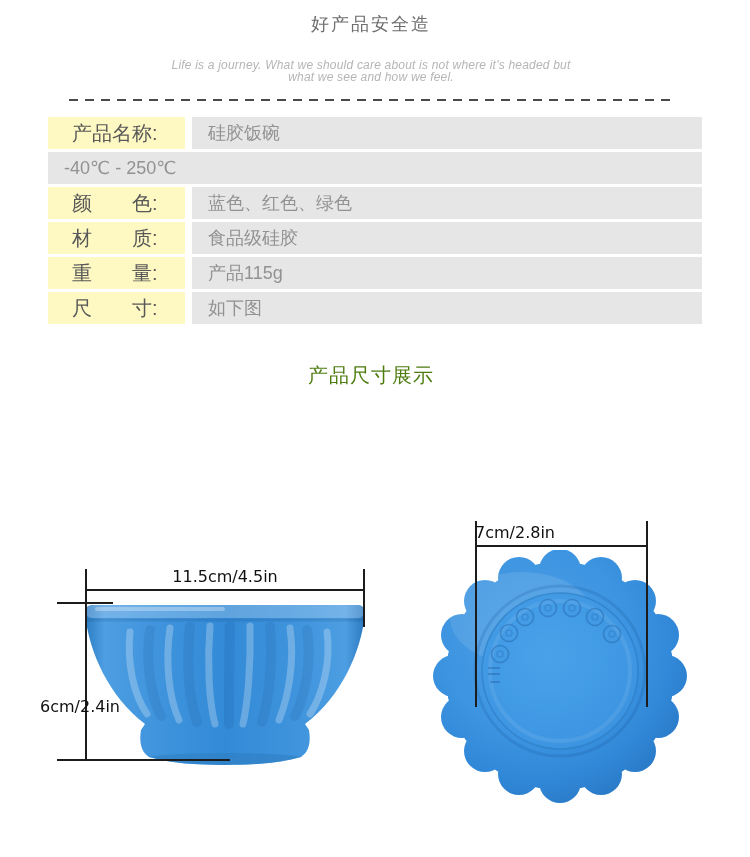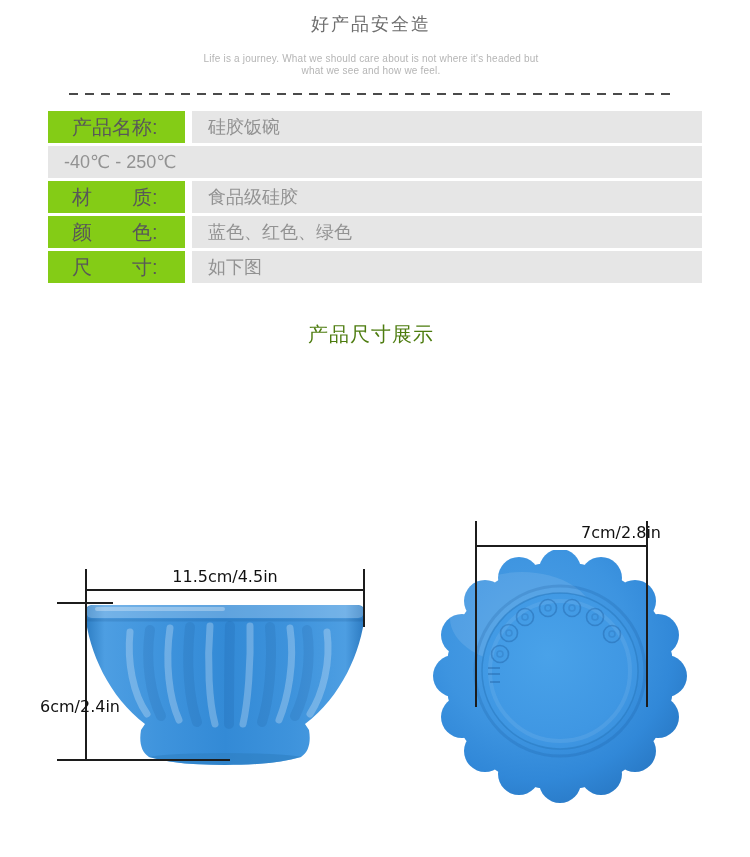--- a/index.html
+++ b/index.html
@@ -6,31 +6,31 @@
   .page{
     position:relative;width:742px;height:857px;background:#ffffff;overflow:hidden;
     font-family:"Liberation Sans","DejaVu Sans",sans-serif;
   }
   
   .hdr{padding-top:12px;text-align:center;}
   .title{
     margin:0;font-size:18px;font-weight:400;color:#6e6e6e;letter-spacing:2px;line-height:24px;
   }
   .subtitle{
-    margin:17px auto 0;font-size:10px;line-height:12px;color:#b5b5b5;letter-spacing:.2px;font-weight:400;
+    margin:23px auto 0;font-size:12px;line-height:12px;color:#b5b5b5;letter-spacing:.2px;font-weight:400;font-style:italic;
   }
   .dashed{
     width:604px;height:2px;margin:16px auto 0;
     background:repeating-linear-gradient(90deg,#4a4a4a 0 9px,transparent 9px 16px);
   }
   
   .spec{margin:16px 48px 0 48px;width:654px;}
   .spec-row{display:flex;gap:7px;margin-bottom:3px;height:32px;}
   .spec-label{
-    flex:0 0 137px;background:#84cc16;color:#585858;font-size:20px;
+    flex:0 0 137px;background:#fef9c3;color:#585858;font-size:20px;
     display:flex;align-items:center;padding-left:24px;box-sizing:border-box;white-space:nowrap;
   }
   .spec-value{
     flex:1;background:#e6e6e6;color:#929292;font-size:18px;
     display:flex;align-items:center;padding-left:16px;box-sizing:border-box;white-space:nowrap;
   }
   
   .sec-title{
     margin:38px 0 0 0;text-align:center;font-size:20px;font-weight:400;color:#4d7c0f;letter-spacing:1px;
   }
@@ -60,26 +60,30 @@
 
   <div class="spec">
     <div class="spec-row">
       <div class="spec-label">产品名称:</div>
       <div class="spec-value">硅胶饭碗</div>
     </div>
     <div class="spec-row">
       <div class="spec-value">-40℃ - 250℃</div>
     </div>
     <div class="spec-row">
+      <div class="spec-label">颜　　色:</div>
+      <div class="spec-value">蓝色、红色、绿色</div>
+    </div>
+    <div class="spec-row">
       <div class="spec-label">材　　质:</div>
       <div class="spec-value">食品级硅胶</div>
     </div>
     <div class="spec-row">
-      <div class="spec-label">颜　　色:</div>
-      <div class="spec-value">蓝色、红色、绿色</div>
+      <div class="spec-label">重　　量:</div>
+      <div class="spec-value">产品115g</div>
     </div>
     <div class="spec-row">
       <div class="spec-label">尺　　寸:</div>
       <div class="spec-value">如下图</div>
     </div>
   </div>
 
   <h2 class="sec-title">产品尺寸展示</h2>
 
   <div class="diagram">
@@ -191,16 +195,16 @@
     <div class="dim-line" style="left:85px;top:569px;width:2px;height:191px;"></div>
     <div class="dim-line" style="left:363px;top:569px;width:2px;height:58px;"></div>
     <div class="dim-line" style="left:57px;top:602px;width:56px;height:2px;"></div>
     <div class="dim-line" style="left:57px;top:759px;width:173px;height:2px;"></div>
     <div class="dim-label" style="left:85px;top:567px;width:280px;text-align:center;">11.5cm/4.5in</div>
     <div class="dim-label" style="left:36px;top:697px;width:84px;text-align:right;">6cm/2.4in</div>
 
     <div class="dim-line" style="left:475px;top:545px;width:173px;height:2px;"></div>
     <div class="dim-line" style="left:475px;top:521px;width:2px;height:186px;"></div>
     <div class="dim-line" style="left:646px;top:521px;width:2px;height:186px;"></div>
-    <div class="dim-label" style="left:475px;top:523px;width:173px;text-align:right;padding-left:13px;">7cm/2.8in</div>
+    <div class="dim-label" style="left:475px;top:523px;width:173px;text-align:left;">7cm/2.8in</div>
   </div>
 
 </div>
 
 </body></html>

